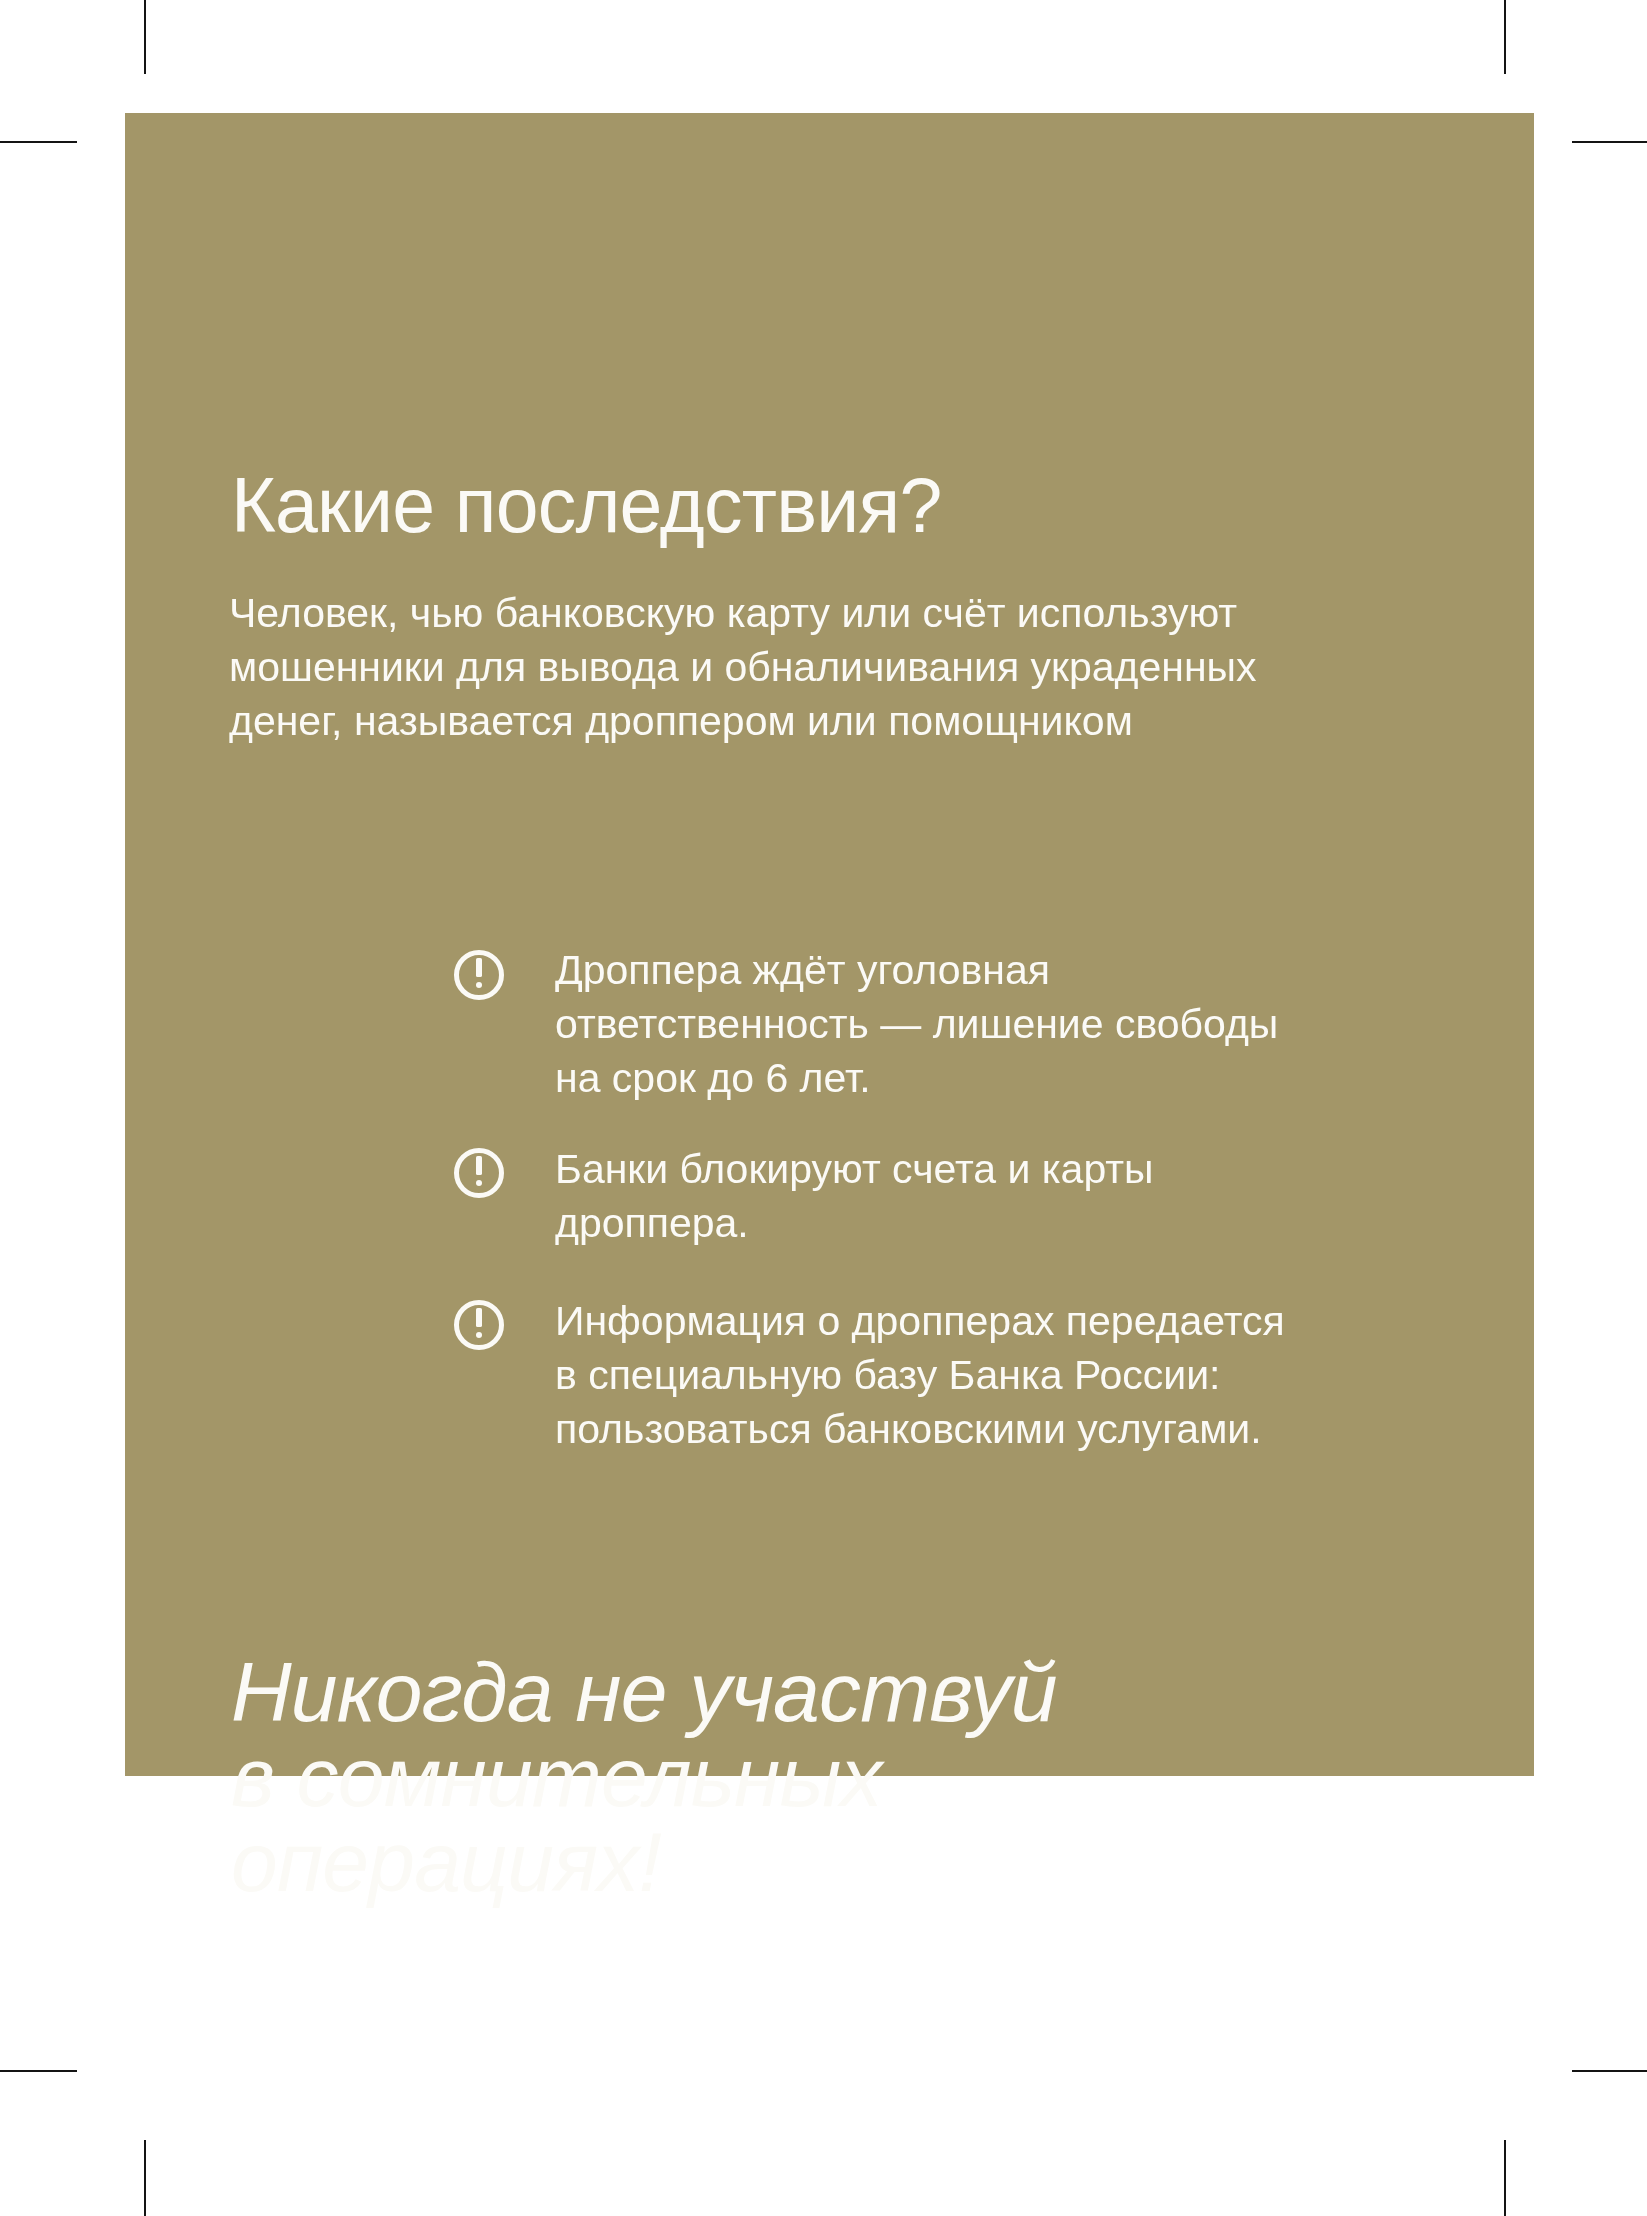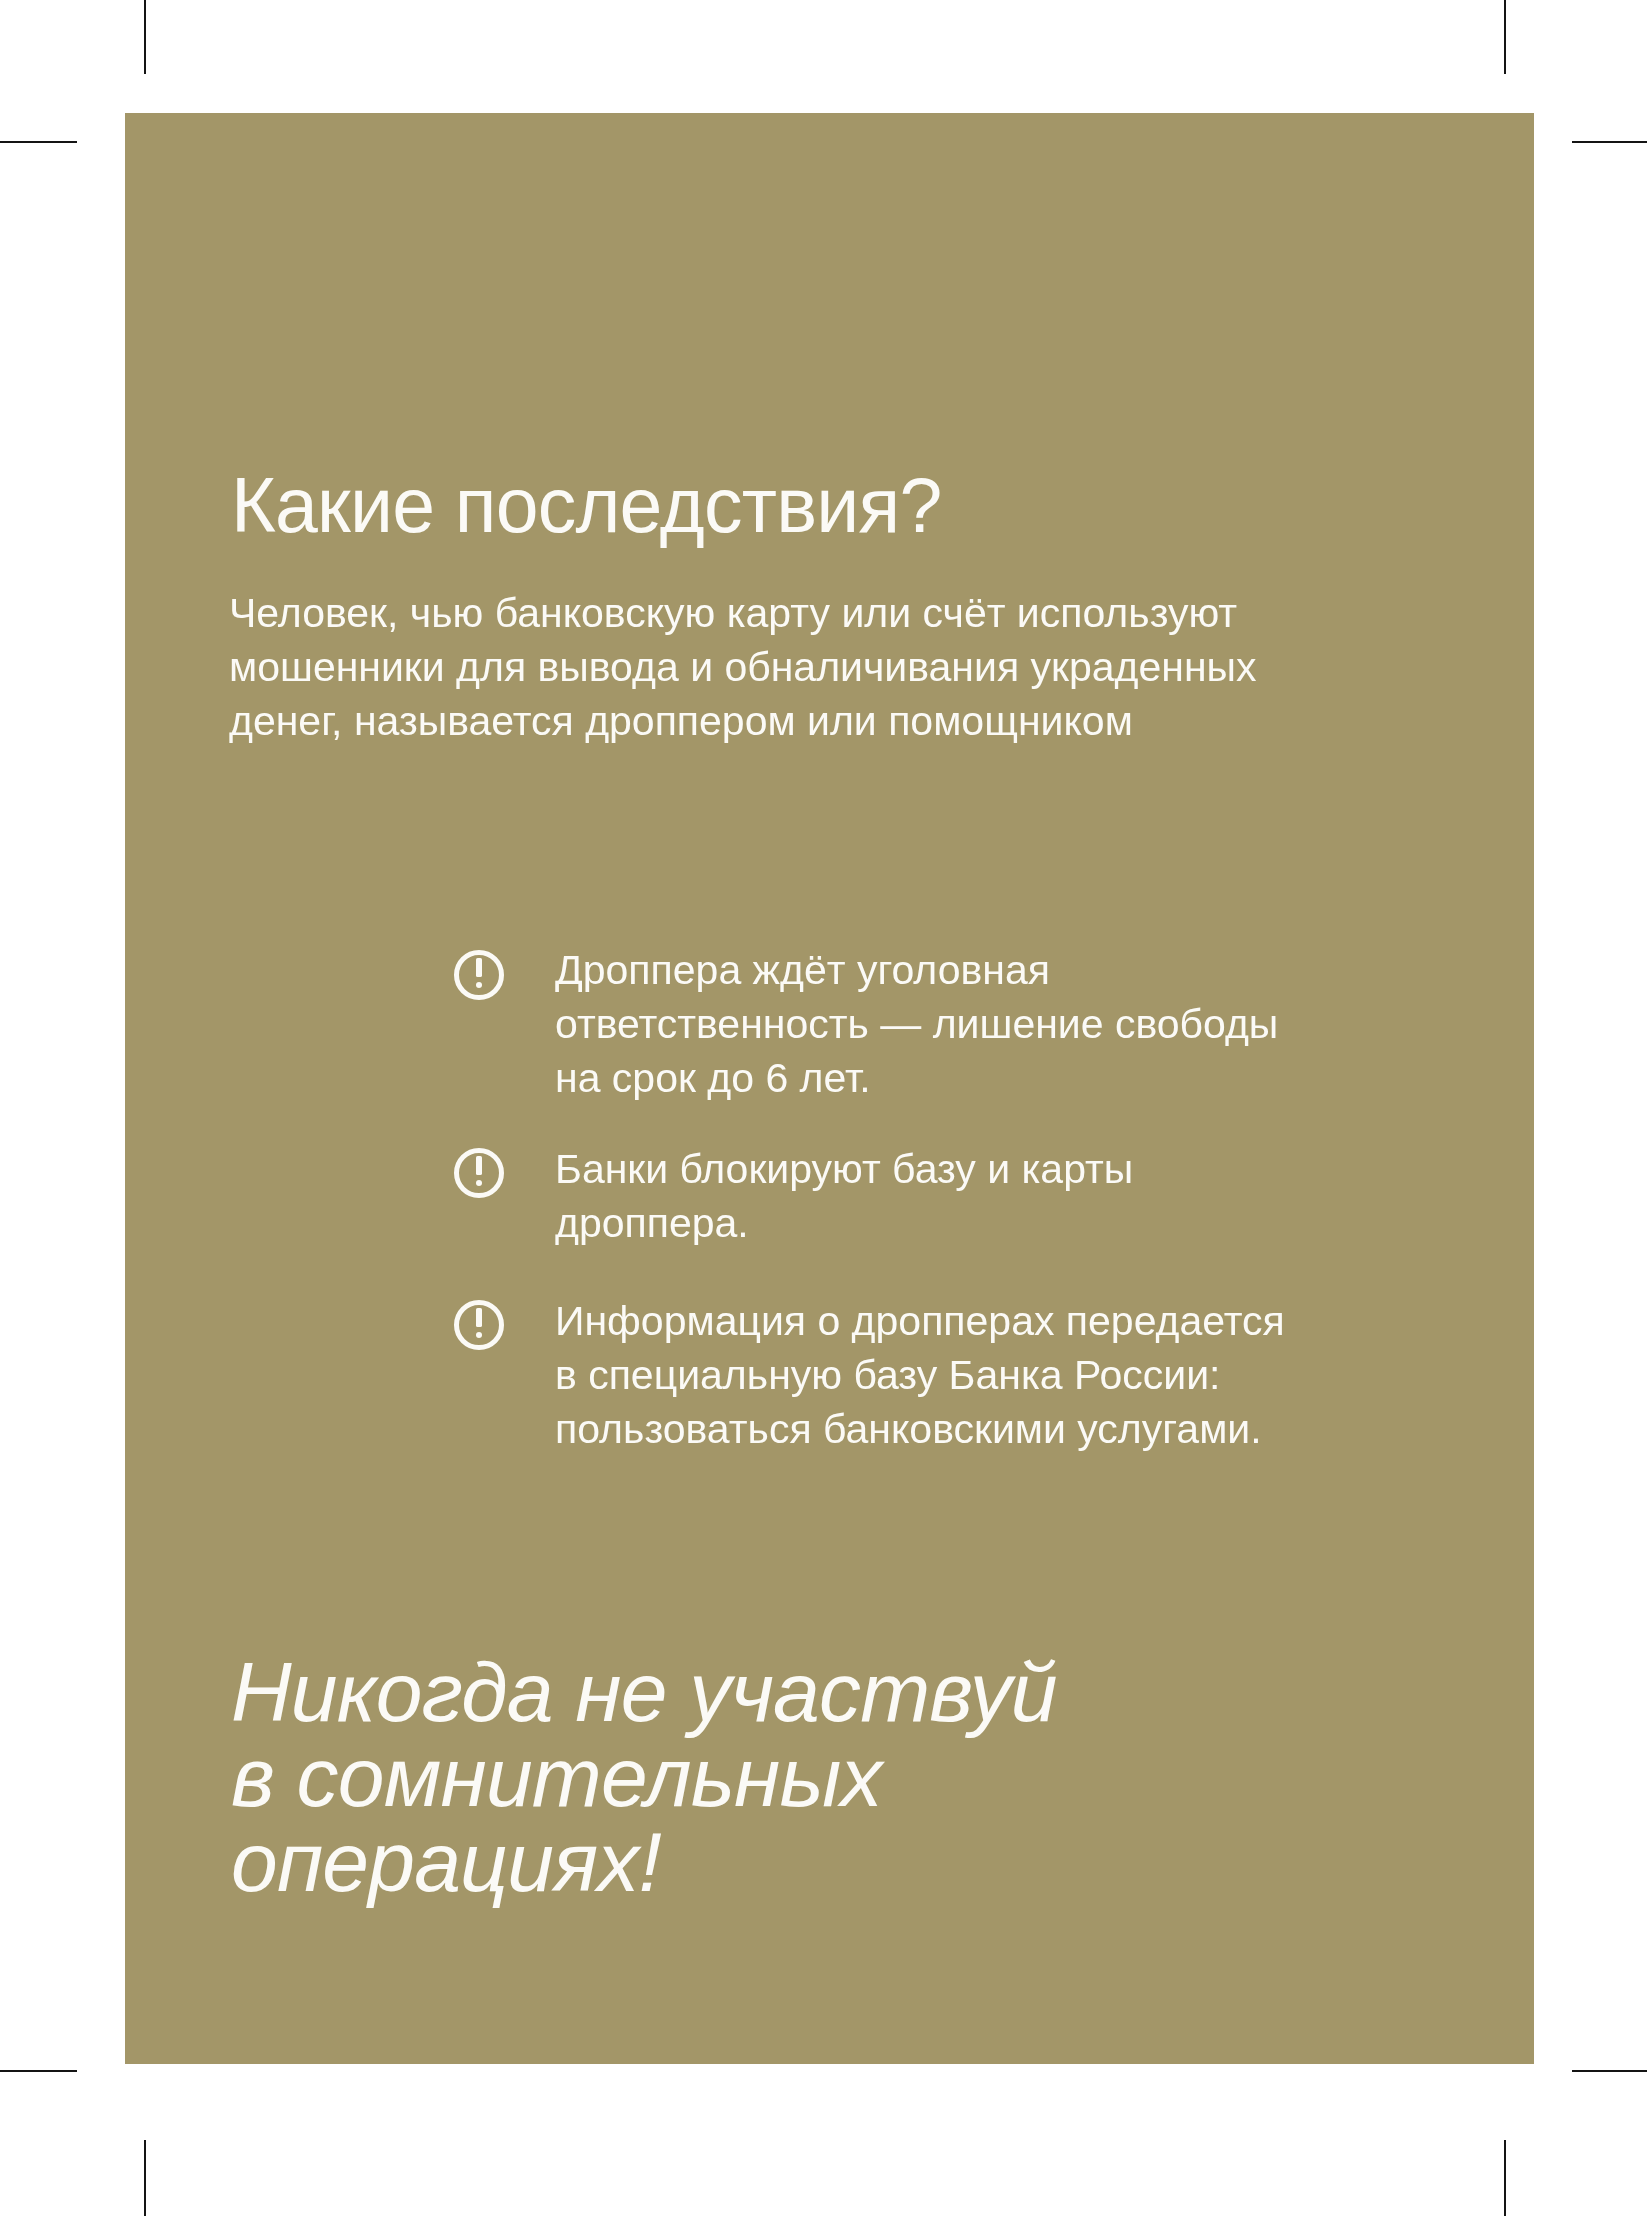--- a/index.html
+++ b/index.html
@@ -26,21 +26,21 @@
   .crop.v.bl{left:144px;top:2140px;height:76px;}
   .crop.v.br{left:1504px;top:2140px;height:76px;}
   .crop.h.lt{top:141px;left:0;width:77px;}
   .crop.h.rt{top:141px;left:1572px;width:75px;}
   .crop.h.lb{top:2070px;left:0;width:77px;}
   .crop.h.rb{top:2070px;left:1572px;width:75px;}
   
   .panel{
     position:absolute;
     left:125px;top:113px;
-    width:1409px;height:1951px;
+    width:1409px;height:1663px;
     background:var(--panel);
     color:var(--text);
   }
   .abs{position:absolute;}
   .line{white-space:pre;}
   
   .title{
     left:106px;top:353px;              
     font-size:77px;line-height:78px;
     letter-spacing:-0.8px;
@@ -112,21 +112,21 @@
       <div class="line">Дроппера ждёт уголовная</div>
       <div class="line">ответственность — лишение свободы</div>
       <div class="line">на срок до 6 лет.</div>
     </div>
 
     <div class="abs bullet-icon icon-2">
       <span class="bar"></span>
       <span class="dot"></span>
     </div>
     <div class="abs bullet-text text-2">
-      <div class="line">Банки блокируют базу и карты</div>
+      <div class="line">Банки блокируют счета и карты</div>
       <div class="line">дроппера.</div>
     </div>
 
     <div class="abs bullet-icon icon-3">
       <span class="bar"></span>
       <span class="dot"></span>
     </div>
     <div class="abs bullet-text text-3">
       <div class="line">Информация о дропперах передается</div>
       <div class="line">в специальную базу Банка России:</div>

